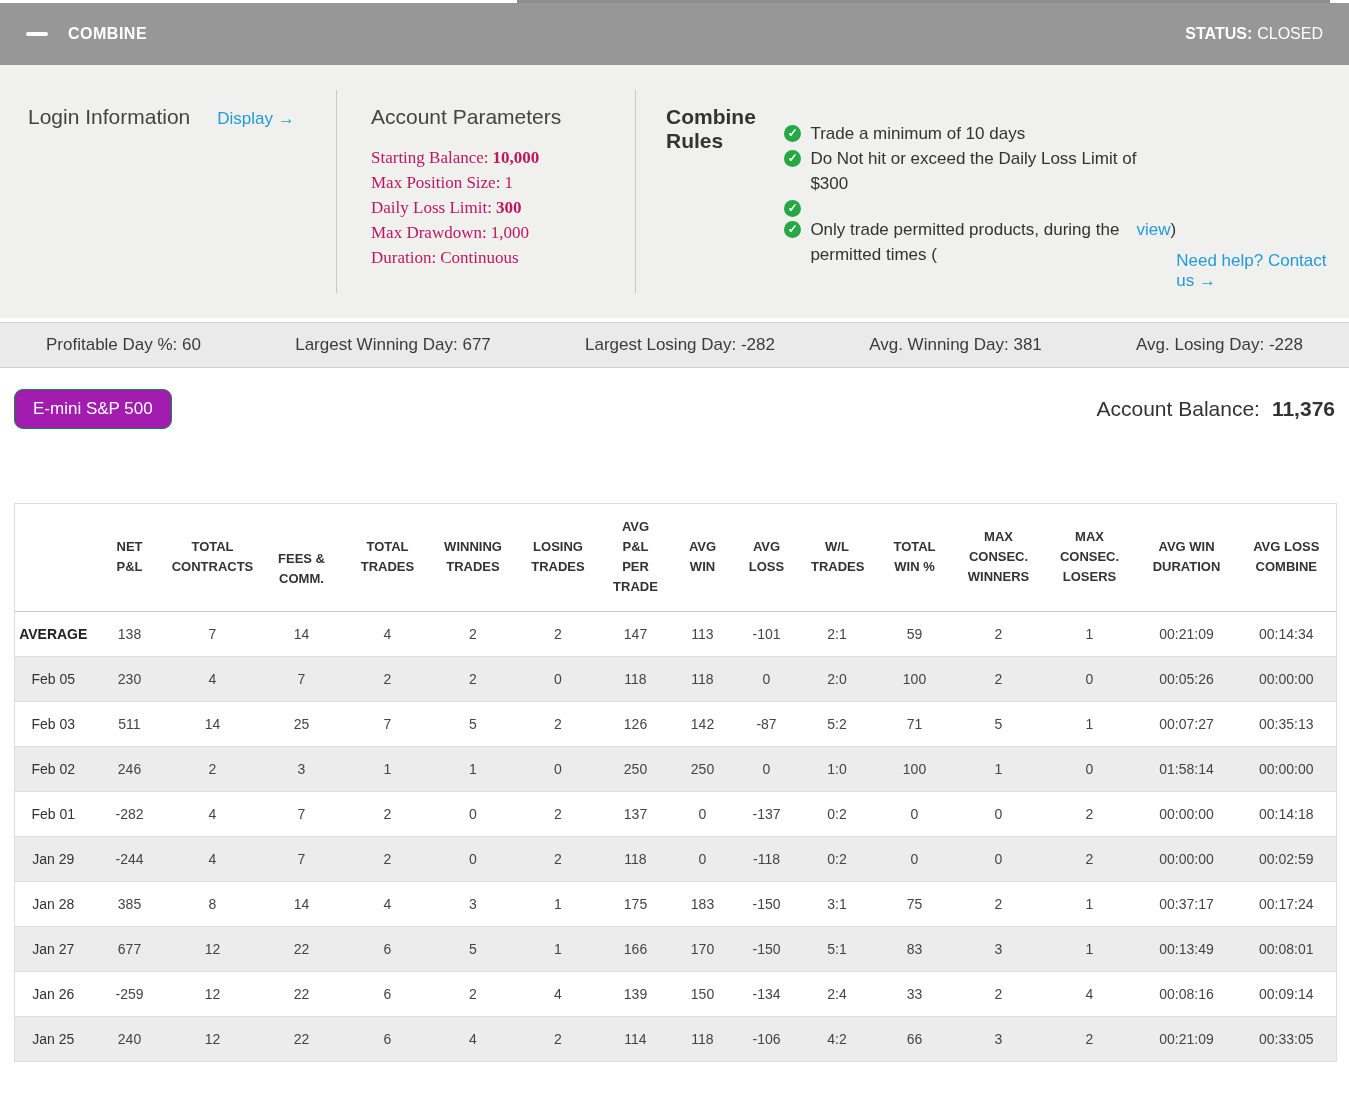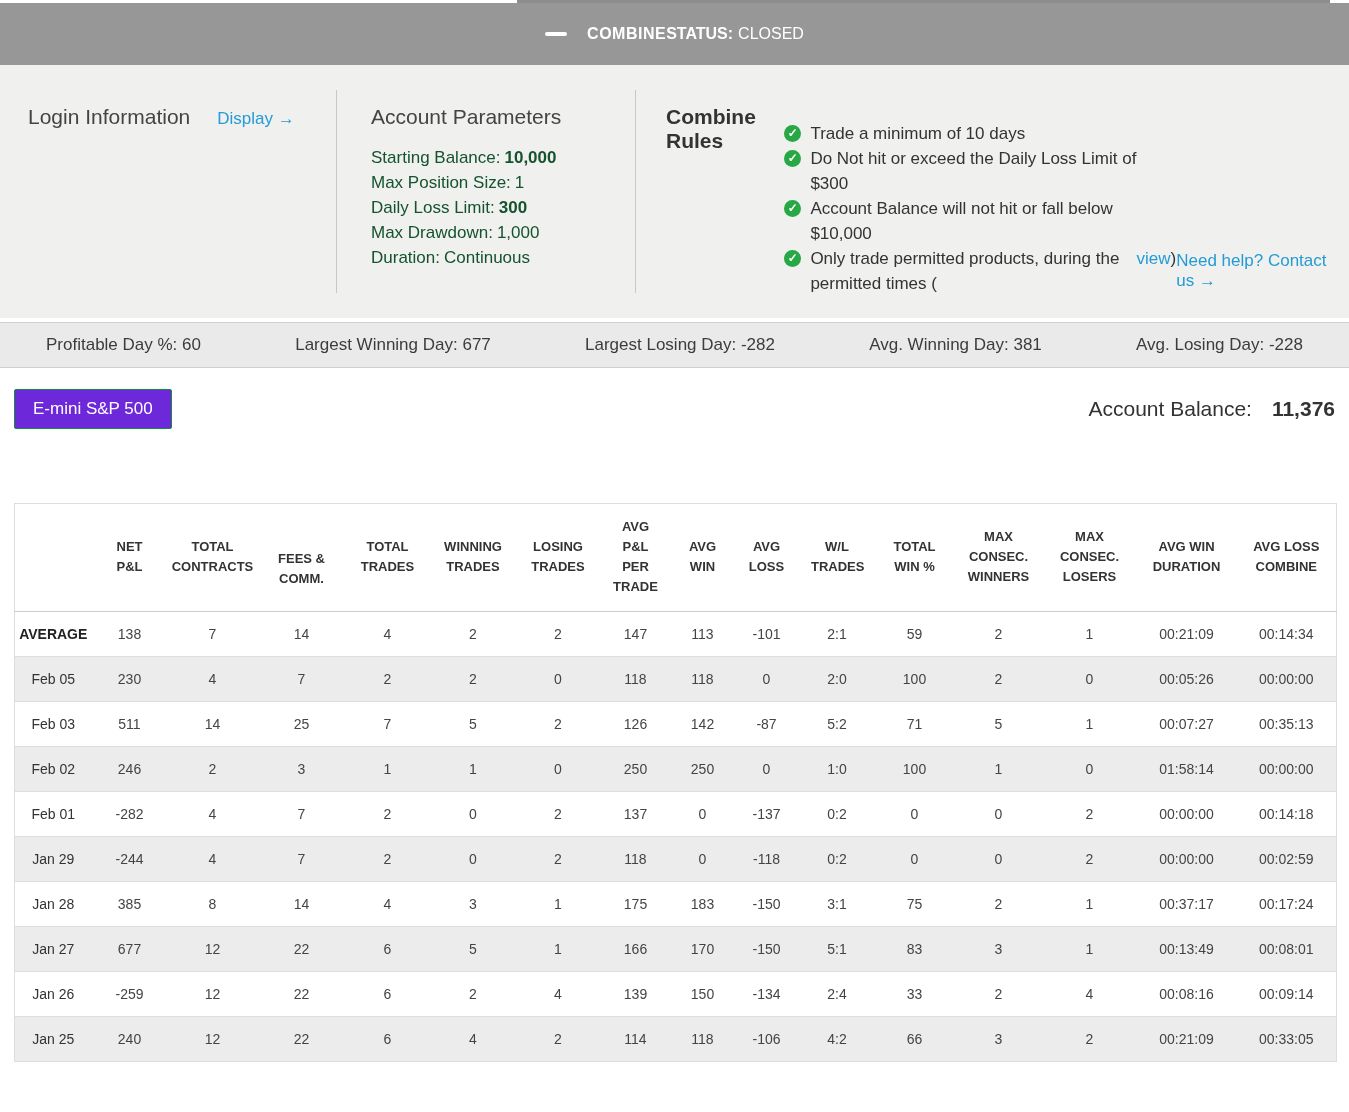--- a/index.html
+++ b/index.html
@@ -9,21 +9,21 @@
     font-family:"Liberation Sans", sans-serif;
     background:#fff; color:#333;
     position:relative; overflow:hidden;
   }
   
   .top-strip { height:3px; background:#fff; position:relative; }
   .top-strip .notch { position:absolute; left:517px; width:813px; top:0; height:3px; background:#8d8d8d; }
   
   .titlebar {
     height:62px; background:#979797; color:#fff;
-    display:flex; align-items:center; justify-content:center;
+    display:flex; align-items:center; justify-content:space-between;
     padding:0 26px;
   }
   .titlebar-left { display:flex; align-items:center; }
   .minimize { display:inline-block; width:22px; height:4px; background:#fff; border-radius:2px; margin-right:20px; cursor:pointer; }
   .win-title { font-weight:bold; font-size:16px; letter-spacing:0.5px; }
   .status { font-size:16px; }
   .status .lbl { font-weight:bold; }
   .status .val { margin-left:5px; }
   
   .info {
@@ -31,21 +31,21 @@
     display:flex; padding:25px 0 25px 28px;
   }
   .vdivider { width:1px; background:#c8c8c8; align-self:stretch; }
   .info h2 { margin:0; font-size:21px; font-weight:normal; color:#444; }
   .col-login { width:308px; padding-top:15px; }
   .login-row { display:flex; align-items:baseline; }
   .login-row h2 { flex:0 0 auto; }
   .link { color:#239bd7; text-decoration:none; cursor:pointer; }
   .display-link { font-size:17px; margin-left:27px; }
   .col-params { width:298px; padding:15px 0 0 34px; }
-  .params-list { list-style:none; margin:16px 0 0 0; padding:0; font-size:17px; color:#14532d; }
+  .params-list { list-style:none; margin:16px 0 0 0; padding:0; font-size:17px; color:#be185d;font-family:Liberation Serif, serif; }
   .params-list li { line-height:25px; }
   .params-list .val { margin-left:4px; }
   .params-list .val.bold { font-weight:bold; }
   .col-rules { flex:1; padding:15px 22px 0 30px; display:flex; flex-direction:row; }
   .col-rules h2 { font-weight:bold; color:#333; }
   .rules-list { list-style:none; margin:16px 0 0 0; padding:0; font-size:17px; color:#333; }
   .rules-list li { display:flex; align-items:flex-start; line-height:25px; }
   .check-icon {
     flex:0 0 auto; width:17px; height:17px; border-radius:50%;
     background:#28a745; color:#fff; font-size:12px; line-height:17px;
@@ -58,26 +58,26 @@
     border-top:1px solid #cfcfcf; border-bottom:1px solid #cfcfcf;
     display:flex; align-items:center; justify-content:space-between;
     padding:0 46px; font-size:17px; color:#3c3c3c;
   }
   
   .account-row {
     display:flex; align-items:center; justify-content:space-between;
     padding:21px 14px 0 14px;
   }
   .product-btn {
-    background:#6d28d9; border:1px solid #128a40; border-radius:2px;
+    background:#a21caf; border:1px solid #128a40; border-radius:9px;
     color:#fff; font-size:17px; font-family:"Liberation Sans",sans-serif;
     padding:9px 18px; cursor:pointer;
   }
   .balance { font-size:21px; color:#333; }
-  .balance .val { font-weight:bold; margin-left:20px; }
+  .balance .val { font-weight:bold; margin-left:12px; }
   
   .table-wrap { margin:74px 14px 0 14px; }
   table { width:1321px; border-collapse:collapse; table-layout:fixed; border:1px solid #ddd; background:#fff; }
   thead th {
     font-size:13px; font-weight:bold; color:#333; text-align:center;
     vertical-align:middle; padding:13px 2px; line-height:1.55;
     border-bottom:1px solid #ccc;
   }
   thead th span { display:inline-block; }
   thead th:nth-child(2)  span { max-width:34px; }
@@ -141,21 +141,20 @@
         <li>
           <span class="check-icon">✓</span>
           <span>Trade a minimum of 10 days</span>
         </li>
         <li>
           <span class="check-icon">✓</span>
           <span>Do Not hit or exceed the Daily Loss Limit of $300</span>
         </li>
         <li>
           <span class="check-icon">✓</span>
-          <span>Account Balance will not hit or fall below $10,000</span>
         </li>
         <li>
           <span class="check-icon">✓</span>
           <span>Only trade permitted products, during the permitted times (</span>
           <a class="link">view</a>
           <span>)</span>
         </li>
       </ul>
     <div class="help-row">
       <a class="link">Need help? Contact us →</a>

